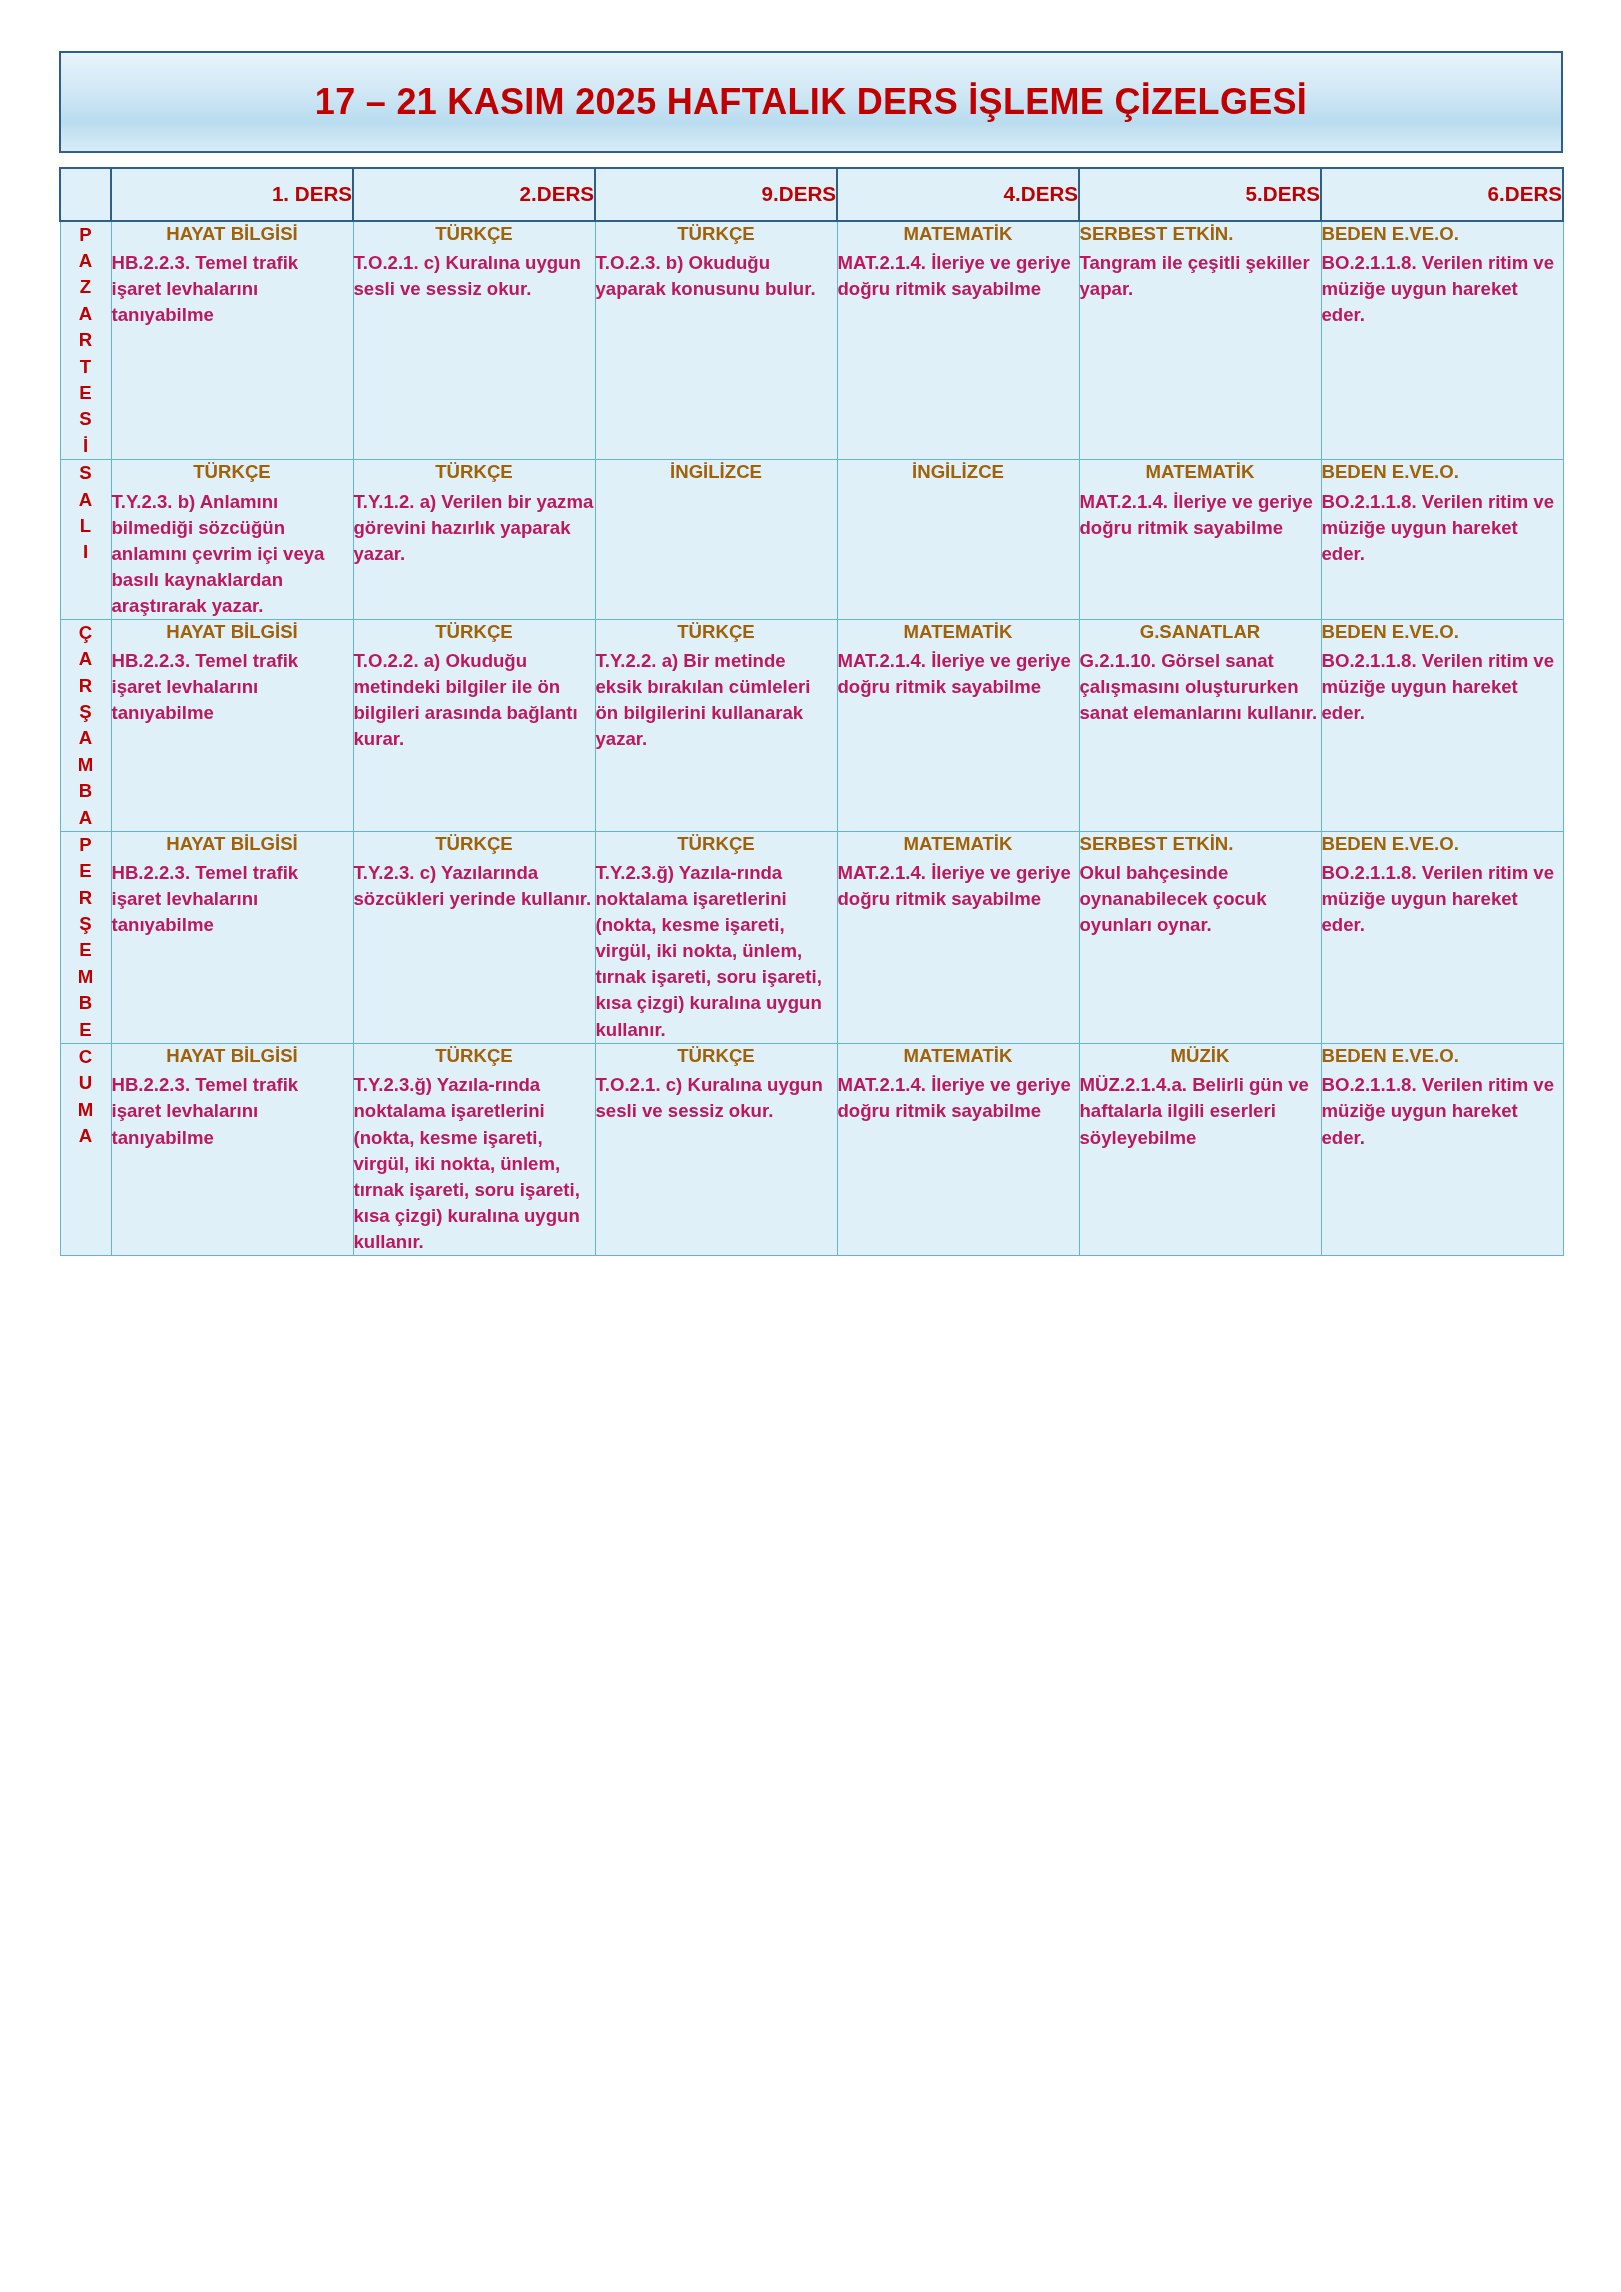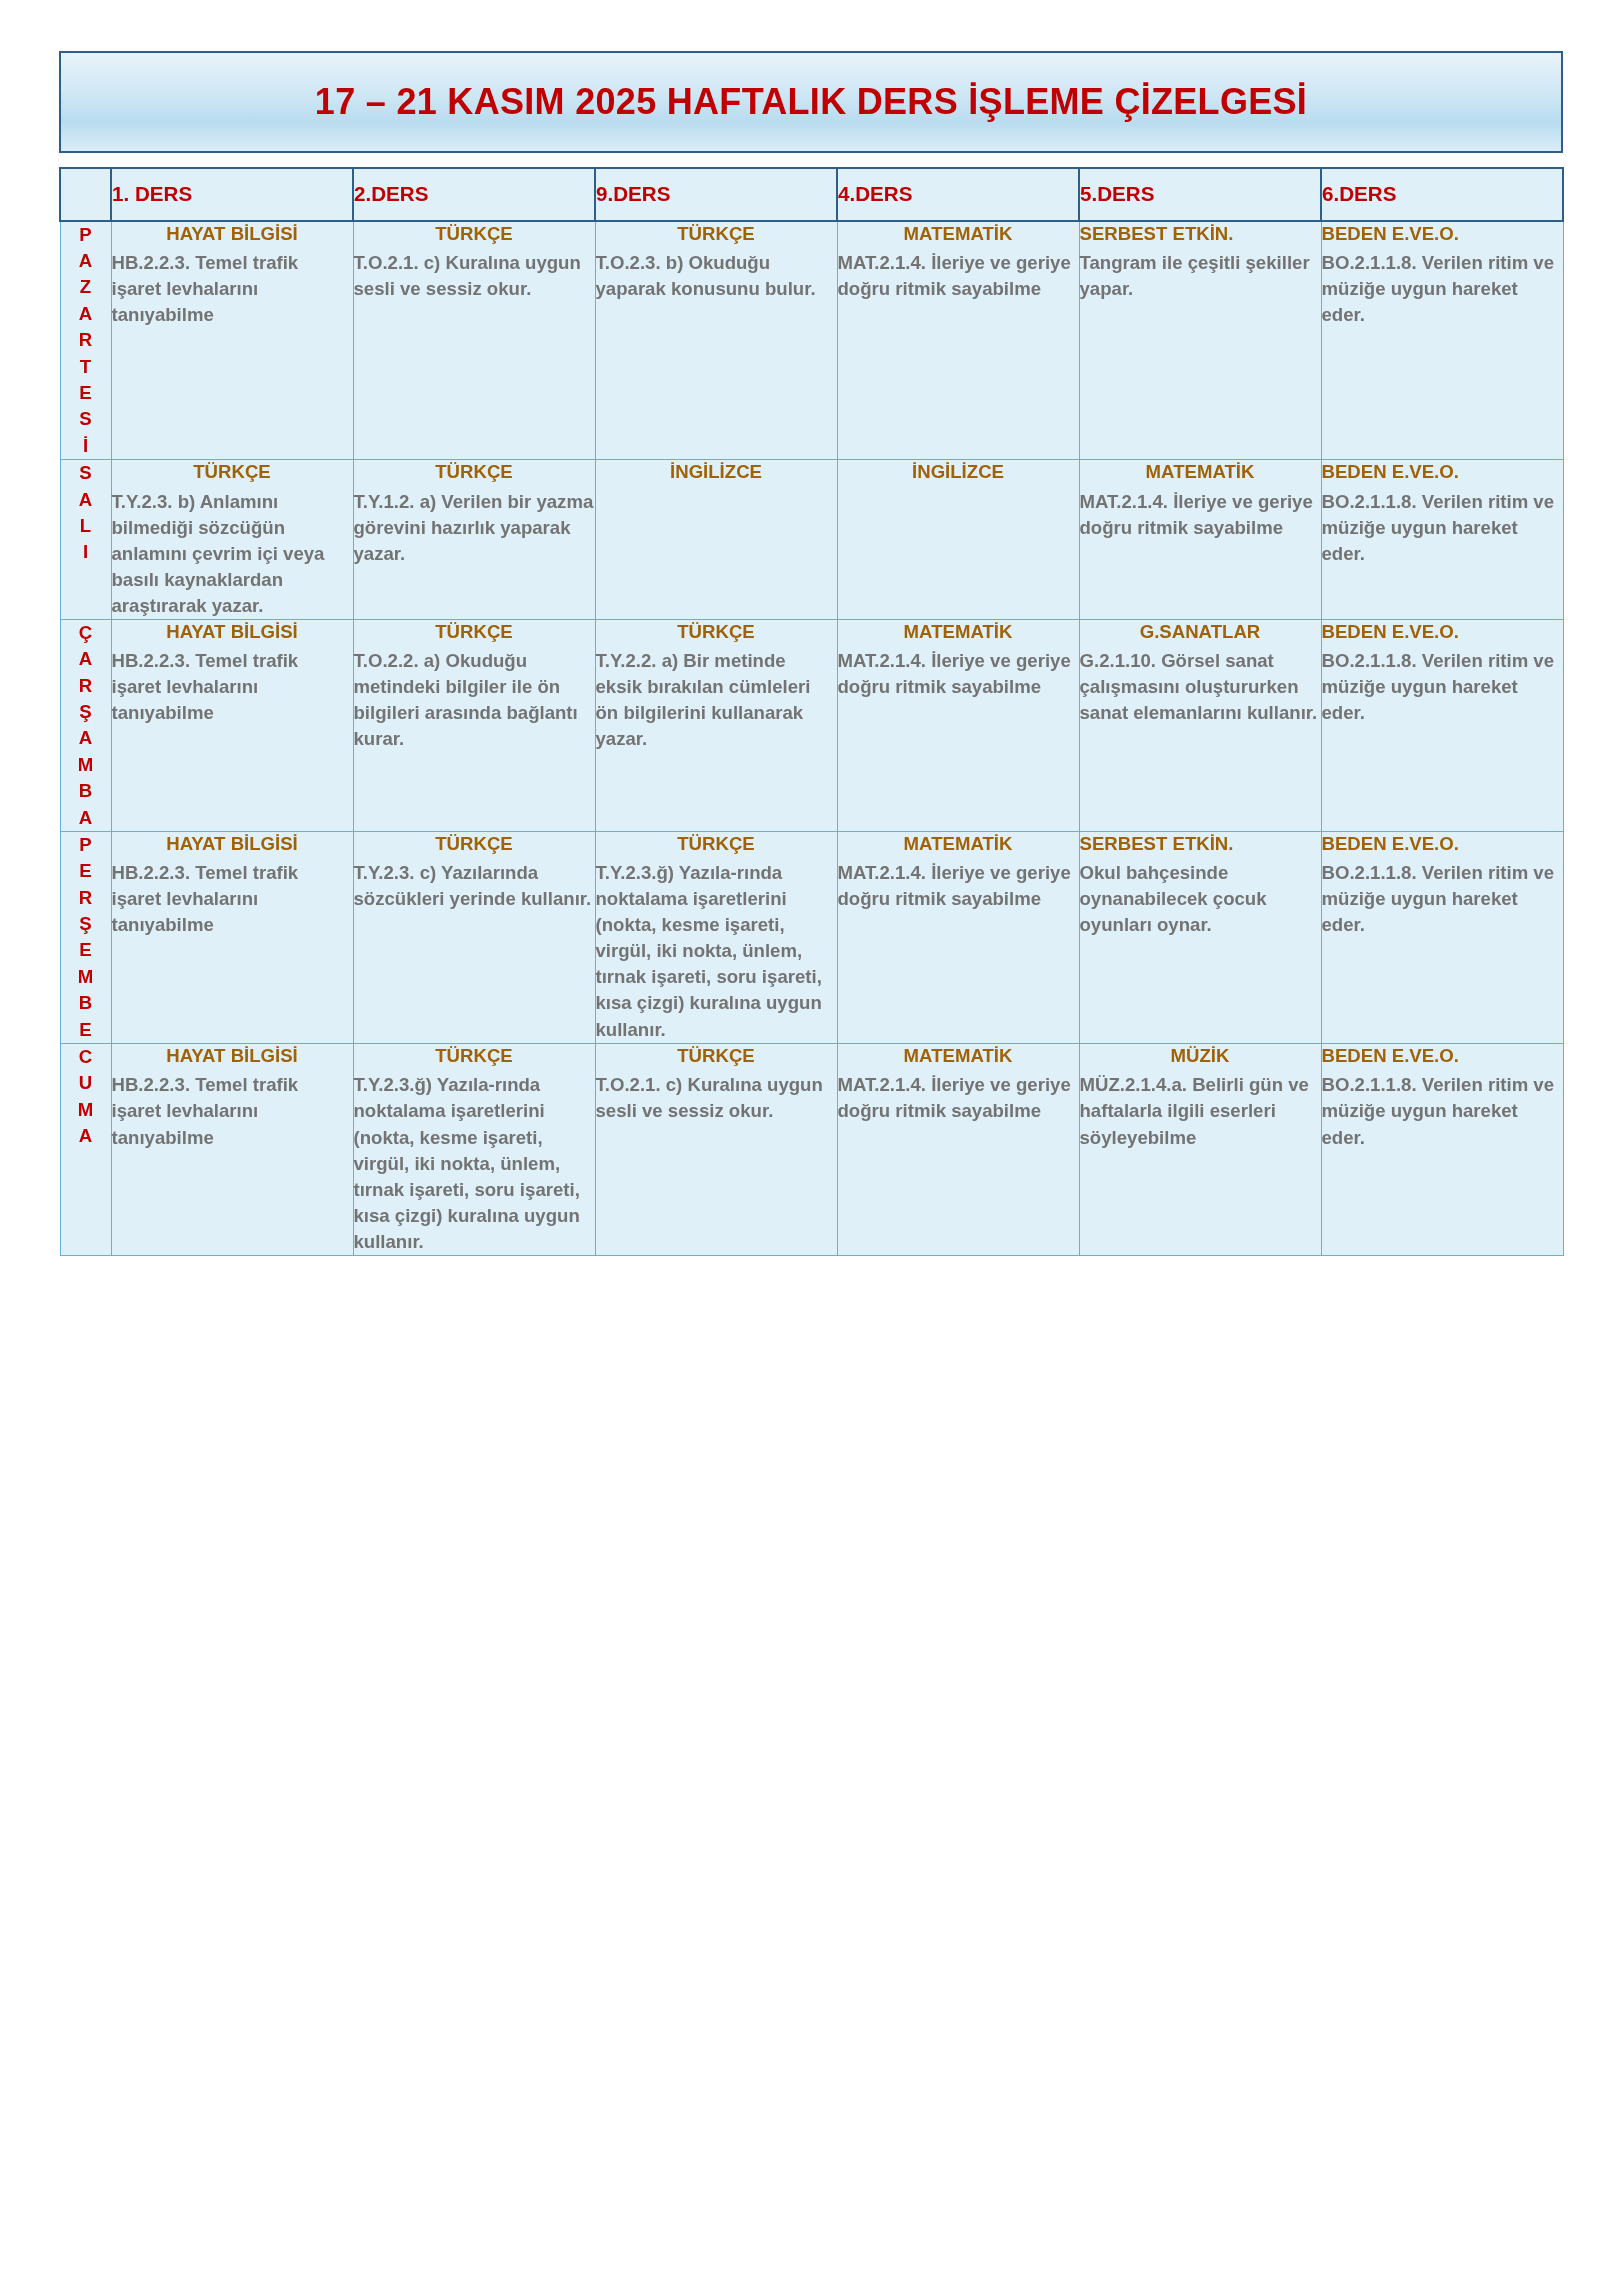--- a/index.html
+++ b/index.html
@@ -51,21 +51,21 @@
     border: 1.5px solid #5fb4d8;
     background: #dff0f8;
     vertical-align: top;
     padding: 0;
   }
   
   tr.head th {
     height: 53px;
     background: #dff0f8;
     border: 2px solid #2e5f8a;
-    text-align: left;
+    text-align: right;
     vertical-align: middle;
   }
   tr.head th.corner {
     border: 2px solid #2e5f8a;
   }
   .head-label {
     font-size: 20.6px;
     font-weight: bold;
     color: #c00000;
   }
@@ -99,21 +99,21 @@
     text-align: center;
     line-height: 1.32;
     margin-bottom: 3.9px;
   }
   .subject.left {
     text-align: left;
   }
   .outcome {
     font-size: 18.6px;
     font-weight: bold;
-    color: #737373;
+    color: #be185d;
     line-height: 1.40;
     text-align: left;
     word-wrap: break-word;
   }
   .outcome:empty { display: none; }
 </style>
 </head>
 <body>
 
 <div class="page">

